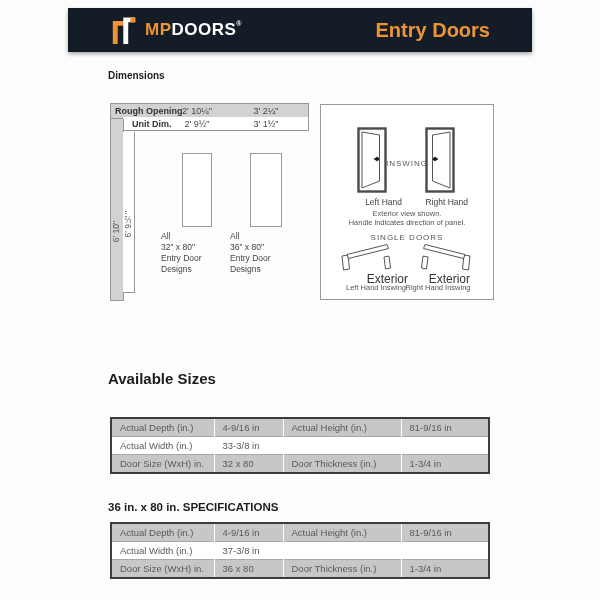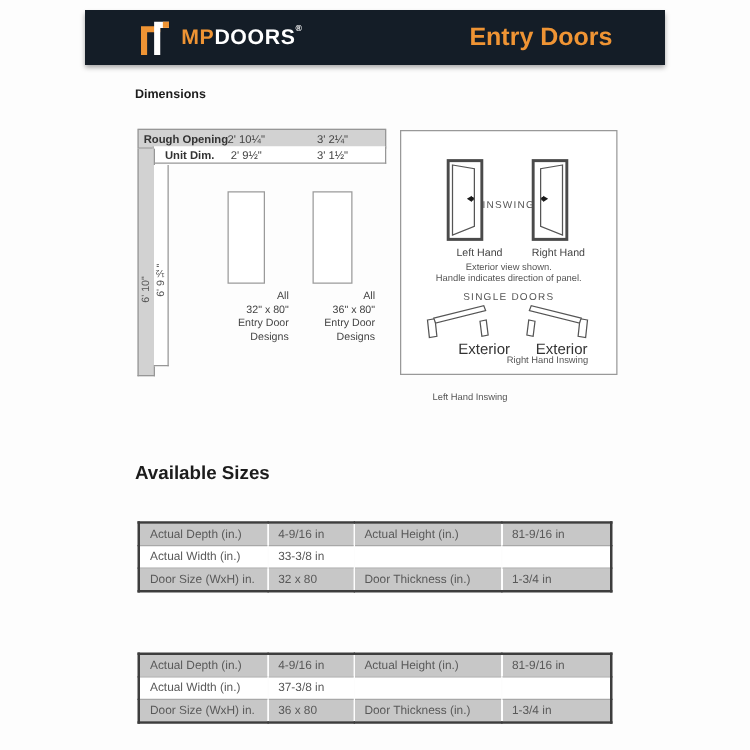--- a/index.html
+++ b/index.html
@@ -55,21 +55,21 @@
   .vlabel{
     position:absolute;writing-mode:vertical-rl;transform:rotate(180deg);
     font-size:8.5px;color:#555;white-space:nowrap;
   }
   .vlabel.h1{left:1px;top:118px;}
   .vlabel.h2{left:13px;top:108px;}
   .door-rect{position:absolute;top:50px;height:72px;border:1px solid #9a9a9a;background:#fff;}
   .door-rect.d1{left:72px;width:28px;}
   .door-rect.d2{left:140px;width:30px;}
   .door-caption{
-    position:absolute;top:128px;width:70px;text-align:right;
+    position:absolute;top:128px;width:70px;text-align:left;
     font-size:8.5px;line-height:1.3;color:#444;
   }
   .door-caption.c1{left:51px;}
   .door-caption.c2{left:120px;}
 
   
   .inswing-panel{
     position:absolute;left:320px;top:104px;width:172px;height:194px;
     background:#fff;border:1px solid #999;
   }
@@ -86,21 +86,21 @@
   .note2{top:113px;}
   .single-title{position:absolute;top:128px;left:0;width:100%;text-align:center;
     font-size:8px;letter-spacing:1px;color:#555;}
   .plan-svg{position:absolute;top:138px;width:56px;height:30px;}
   .plan-svg.left{left:18px;}
   .plan-svg.right{left:96px;}
   .ext-label{position:absolute;width:64px;text-align:right;font-size:12px;font-weight:normal;color:#333;top:167px;}
   .ext-label.left{left:23px;}
   .ext-label.right{left:85px;}
   .ext-sub{position:absolute;width:80px;text-align:center;font-size:7.5px;color:#555;top:178px;}
-  .ext-sub.left{left:15px;margin-top:30px;}
+  .ext-sub.left{left:15px;}
   .ext-sub.right{left:77px;}
 
   
   table.spec-table{
     position:absolute;left:110px;width:378px;
     border-collapse:collapse;border:2px solid #3d3d3d;background:#fff;
     table-layout:fixed;
   }
   .spec32{top:417px;}
   .spec36{top:522px;}
@@ -231,20 +231,21 @@
     </tr>
     <tr class="gray">
       <td>Door Size (WxH) in.</td>
       <td>32 x 80</td>
       <td>Door Thickness (in.)</td>
       <td>1-3/4 in</td>
     </tr>
   </tbody>
     </table>
 
+  <div class="h-spec h-spec36">36 in. x 80 in. SPECIFICATIONS</div>
 
   <table class="spec-table spec36">
     <colgroup>
         <col style="width:103px">
         <col style="width:69px">
         <col style="width:118px">
         <col style="width:88px">
       </colgroup>
     <tbody>
         <tr class="gray">

